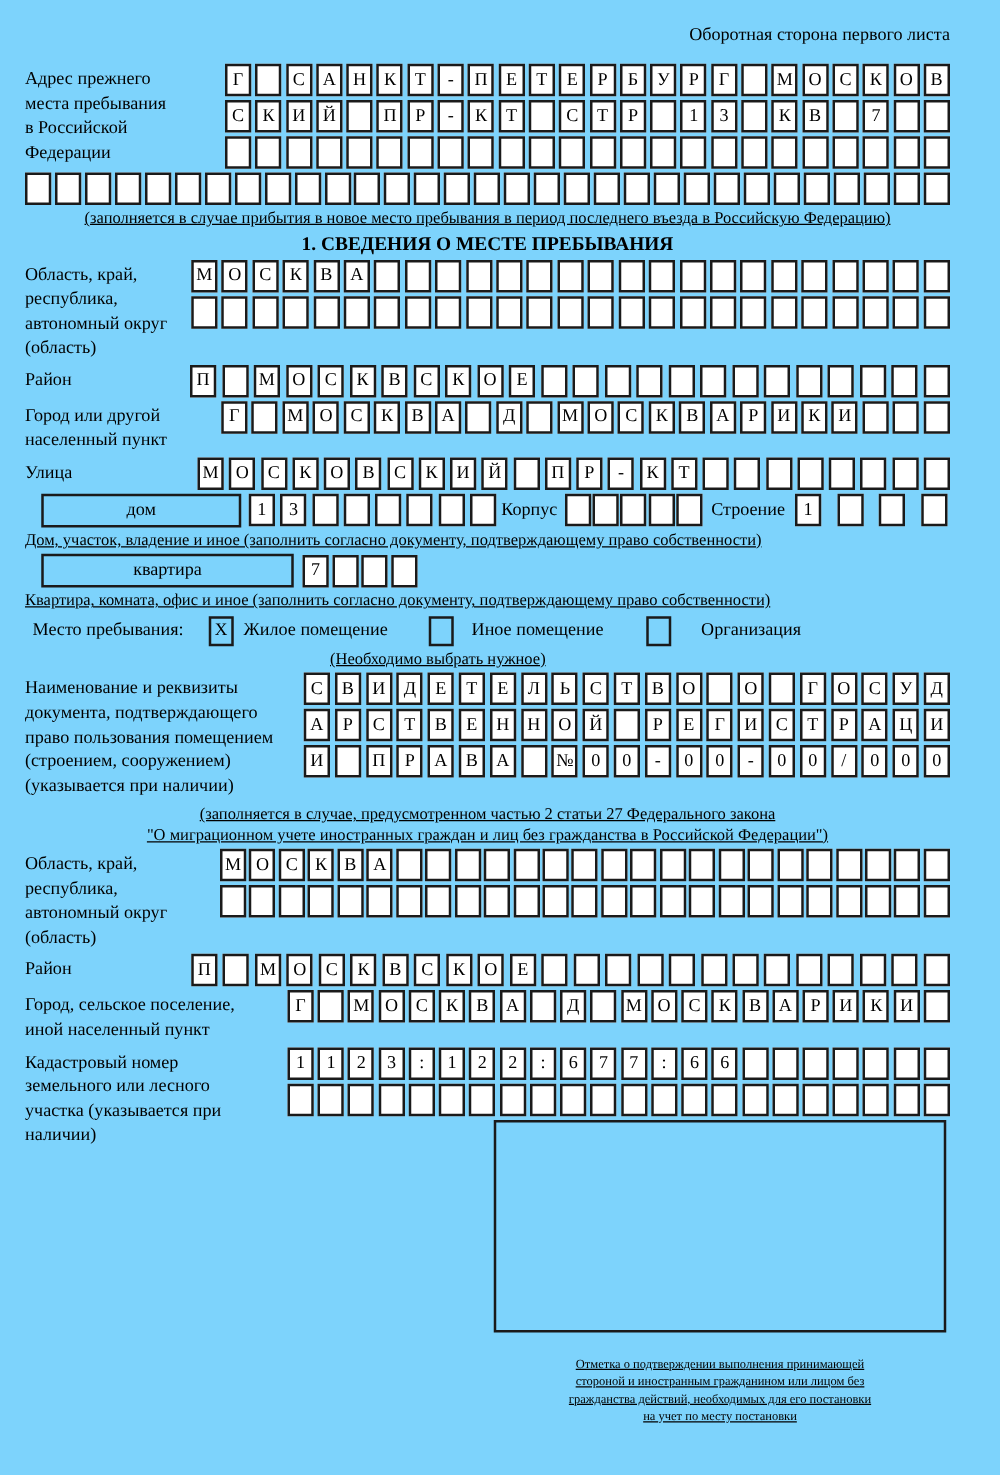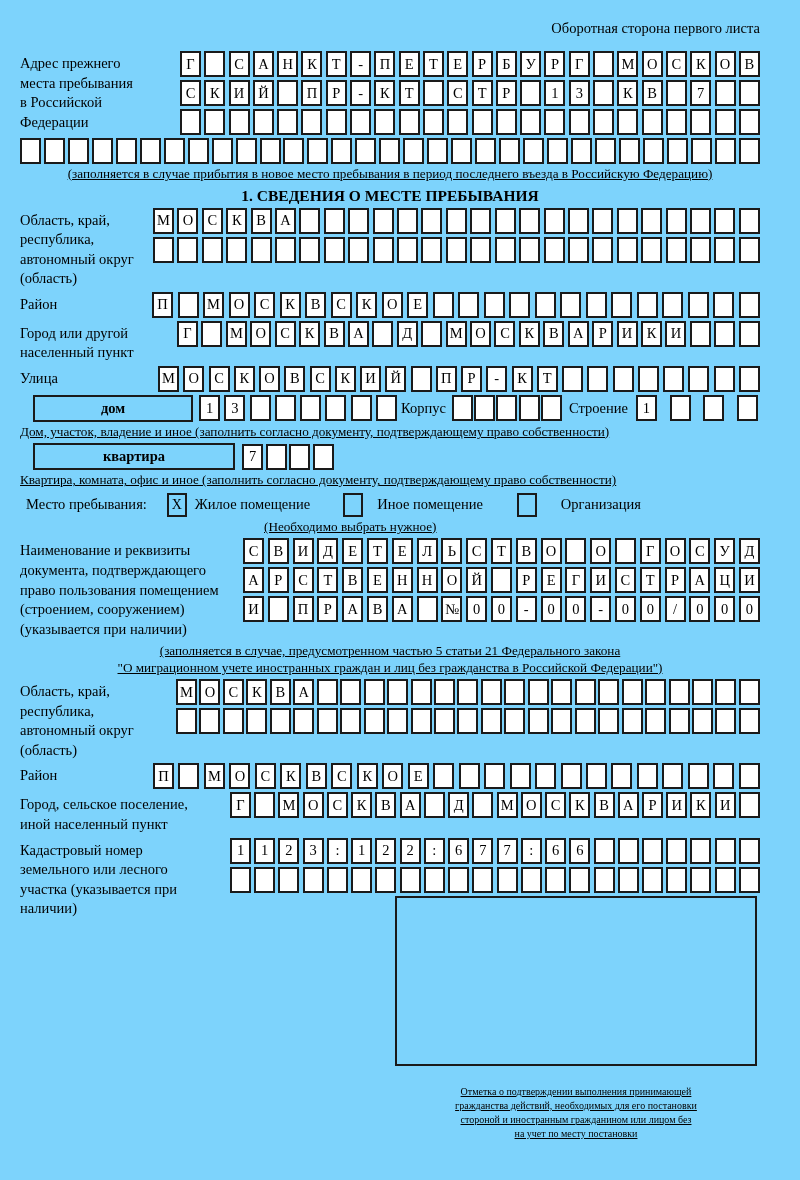--- a/index.html
+++ b/index.html
@@ -21,21 +21,21 @@
   .cellrow{display:flex;justify-content:space-between;}
   .cell{flex:none;width:21px;height:26px;border:2px solid #1a1a1a;box-sizing:border-box;
         display:flex;align-items:center;justify-content:center;font-size:14.5px;background:#fff;}
   .fullrow{margin-top:3px;}
   .note{font-size:13.2px;margin-top:2px;line-height:1.25;text-decoration:underline;}
   .center{text-align:center;}
   .sec-title{font-weight:bold;font-size:15.5px;text-align:center;margin-top:4px;}
   .sec-title2{font-weight:bold;font-size:15px;text-align:center;margin-top:6px;}
   .domrow{display:flex;align-items:center;margin-top:3px;font-size:14.5px;}
   .wbox{height:27px;border:2px solid #1a1a1a;box-sizing:border-box;display:flex;
-        align-items:center;justify-content:center;font-size:14.5px;flex:none;font-weight:bold;}
+        align-items:center;justify-content:center;font-size:14.5px;flex:none;}
   .dombox{width:160px;margin-left:13px;}
   .kvbox{width:202px;margin-left:13px;}
   .domcells{width:198px;margin-left:6px;}
   .korpcells{width:110px;margin-left:3px;}
   .strcells{width:122px;margin-left:4px;}
   .kvcells{width:92px;margin-left:7px;}
   .inl{flex:none;margin-left:4px;margin-right:3px;}
   .inl2{flex:none;margin-left:7px;margin-right:4px;}
   .chkrow{display:flex;align-items:center;margin-top:4px;font-size:14.5px;}
   .chkbox{flex:none;width:20px;height:24px;border:2px solid #1a1a1a;box-sizing:border-box;
@@ -450,21 +450,21 @@
           <div class="cell">0</div>
           <div class="cell">0</div>
           <div class="cell">/</div>
           <div class="cell">0</div>
           <div class="cell">0</div>
           <div class="cell">0</div>
         </div>
     </div>
   </div>
 
-  <div class="note center" style="margin-top:4px;">(заполняется в случае, предусмотренном частью 5 статьи 21 Федерального закона</div>
+  <div class="note center" style="margin-top:4px;">(заполняется в случае, предусмотренном частью 2 статьи 27 Федерального закона</div>
   <div class="note center" style="margin-top:0;">"О миграционном учете иностранных граждан и лиц без гражданства в Российской Федерации")</div>
 
   <div class="frow">
     <div class="flabel w156">Область, край, республика, автономный округ (область)</div>
     <div class="cellstack">
       <div class="cellrow">
           <div class="cell">М</div>
           <div class="cell">О</div>
           <div class="cell">С</div>
           <div class="cell">К</div>
@@ -633,19 +633,19 @@
           <div class="cell"></div>
           <div class="cell"></div>
         </div>
     </div>
   </div>
 
   <div class="stampwrap">
     <div class="stampbox"></div>
     <div class="stampcap">
       <div>Отметка о подтверждении выполнения принимающей</div>
+      <div>стороной и иностранным гражданином или лицом без</div>
       <div>гражданства действий, необходимых для его постановки</div>
-      <div>стороной и иностранным гражданином или лицом без</div>
       <div>на учет по месту постановки</div>
     </div>
   </div>
 
 </div>
 
 </body></html>

